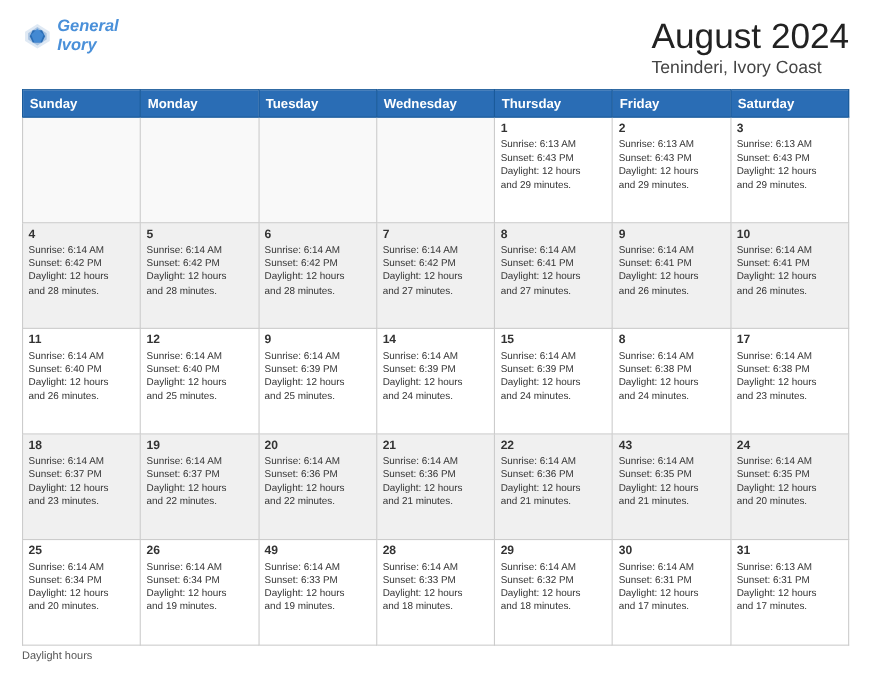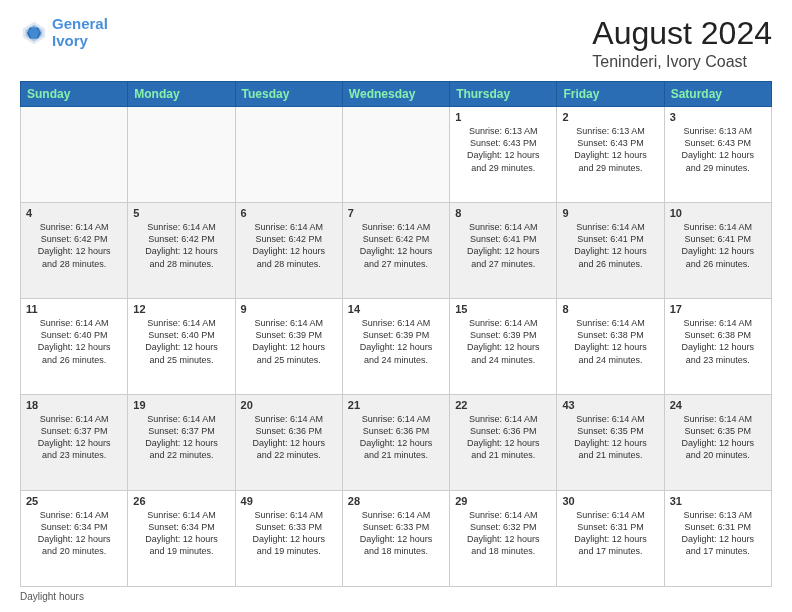--- a/index.html
+++ b/index.html
@@ -20,20 +20,21 @@
     .header {
       display: flex;
       justify-content: space-between;
       align-items: flex-start;
       margin-bottom: 10px;
     }
     .logo {
       display: flex;
       align-items: center;
       gap: 4px;
+      font-style: italic;
     }
     .logo-text {
       font-size: 15px;
       font-weight: bold;
       color: #1a3a5c;
       line-height: 1.1;
     }
     .logo-text span {
       color: #4a90d9;
     }
@@ -56,21 +57,21 @@
     }
     .calendar {
       flex: 1;
       border: 1px solid #ccc;
       border-collapse: collapse;
       width: 100%;
       table-layout: fixed;
     }
     .calendar th {
       background: #2a6db5;
-      color: #86efac;
+      color: #ffffff;
       text-align: left;
       padding: 5px 6px;
       font-size: 12px;
       font-weight: bold;
       border: 1px solid #1a5a9a;
     }
     .calendar td {
       vertical-align: top;
       border: 1px solid #ccc;
       padding: 4px 5px;
@@ -89,21 +90,20 @@
       font-size: 11px;
       font-weight: bold;
       color: #333;
       display: block;
       margin-bottom: 2px;
     }
     .day-info {
       font-size: 9px;
       color: #333;
       line-height: 1.35;
-      text-align: center;
     }
     .footer-note {
       font-size: 10px;
       color: #555;
       margin-top: 4px;
       text-align: left;
     }
   </style>
 </head>
 <body>

